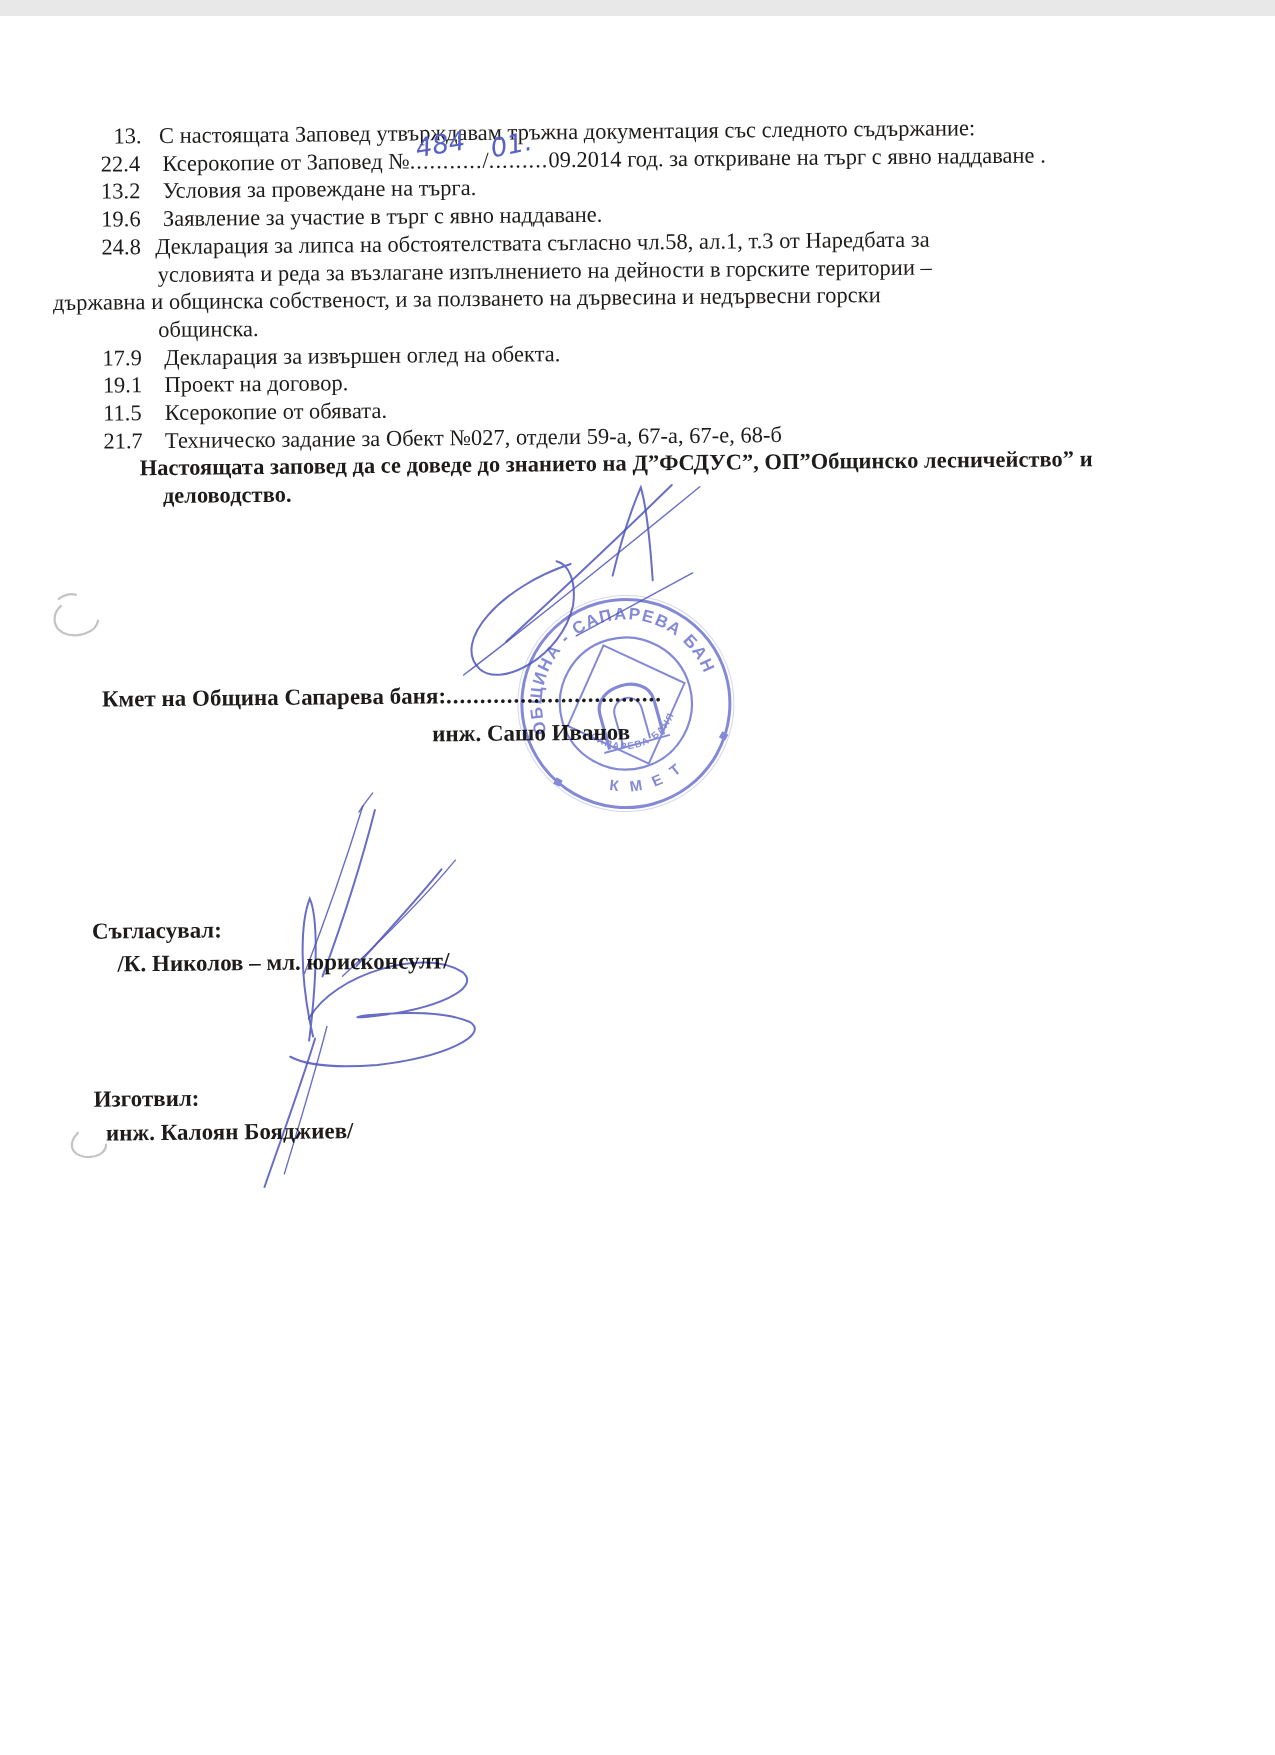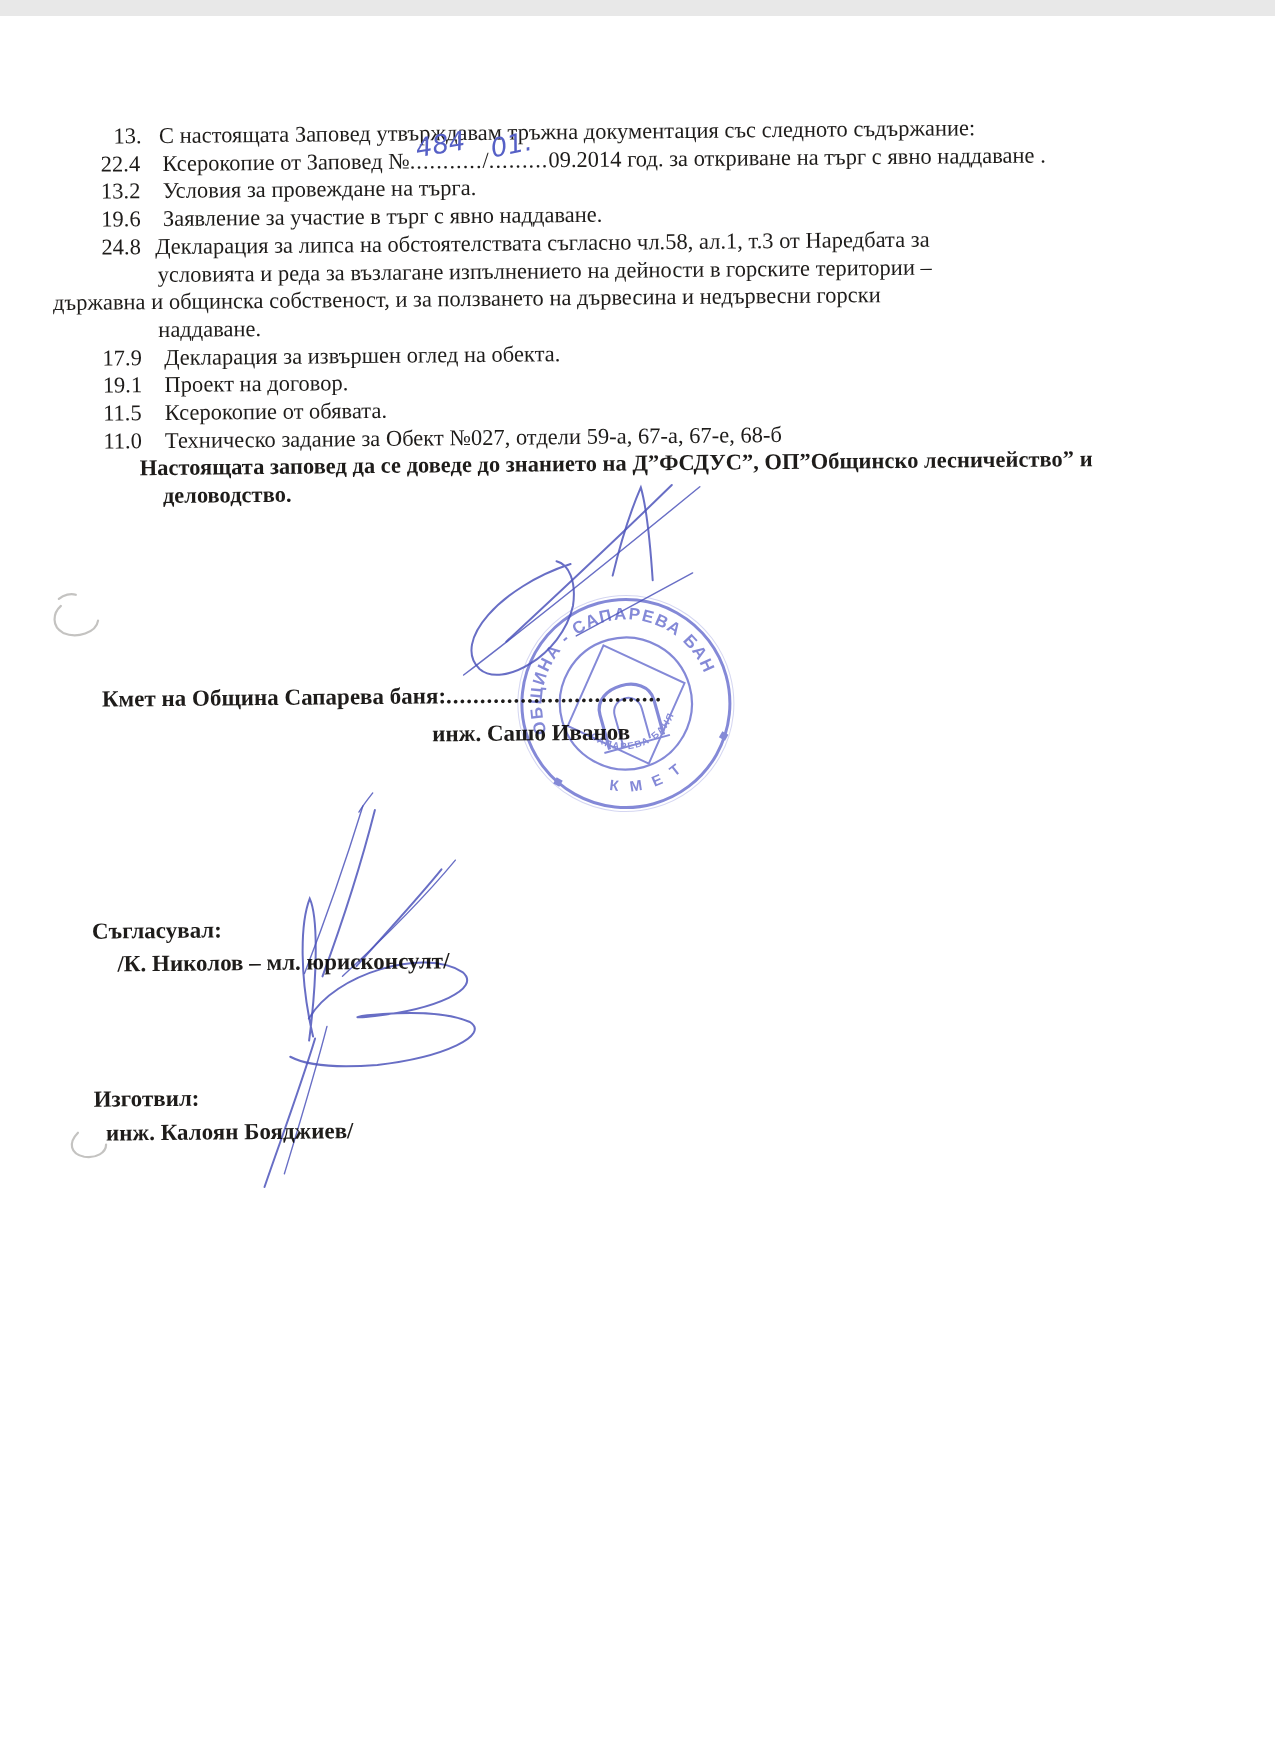--- a/index.html
+++ b/index.html
@@ -71,37 +71,37 @@
         <span class="num" style="width:48px">24.8</span>
         <span>Декларация за липса на обстоятелствата съгласно чл.58, ал.1, т.3 от Наредбата за</span>
       </div>
       <div class="row" style="padding-left:160px">
         <span>условията и реда за възлагане изпълнението на дейности в горските територии –</span>
       </div>
       <div class="row" style="padding-left:55px">
         <span>държавна и общинска собственост, и за ползването на дървесина и недървесни горски</span>
       </div>
       <div class="row" style="padding-left:160px">
-        <span>наддаване.</span>
+        <span>общинска.</span>
       </div>
 
       <div class="row" style="padding-left:104px">
         <span class="num">17.9</span>
         <span>Декларация за извършен оглед на обекта.</span>
       </div>
       <div class="row" style="padding-left:104px">
         <span class="num">19.1</span>
         <span>Проект на договор.</span>
       </div>
       <div class="row" style="padding-left:104px">
         <span class="num">11.5</span>
         <span>Ксерокопие от обявата.</span>
       </div>
       <div class="row" style="padding-left:104px">
-        <span class="num">11.0</span>
+        <span class="num">21.7</span>
         <span>Техническо задание за Обект №027, отдели 59-а, 67-а, 67-е, 68-б</span>
       </div>
 
       <div class="row b" style="padding-left:140px">
         <span>Настоящата заповед да се доведе до знанието на Д”ФСДУС”, ОП”Общинско лесничейство” и</span>
       </div>
       <div class="row b" style="padding-left:163px">
         <span>деловодство.</span>
       </div>
     </div>

